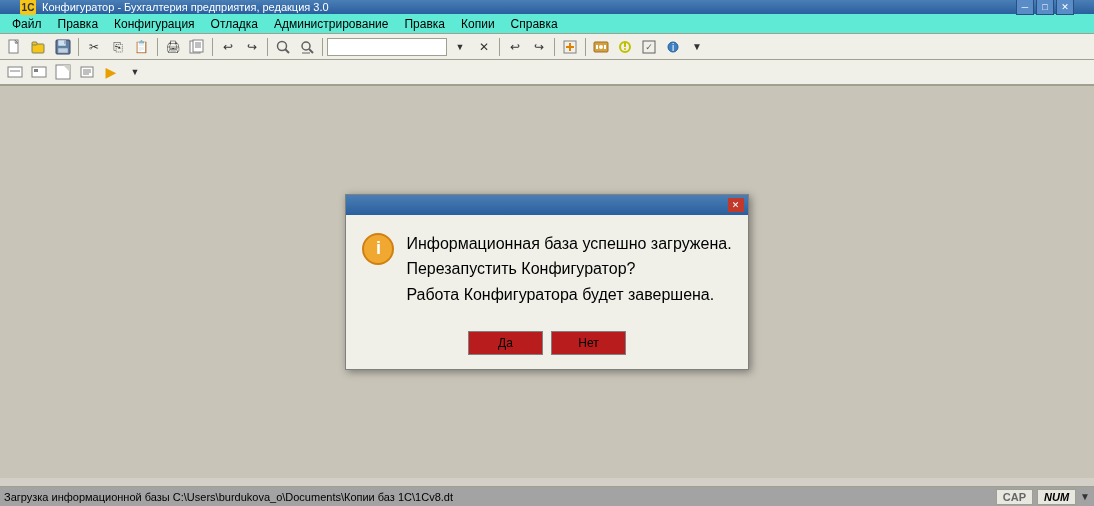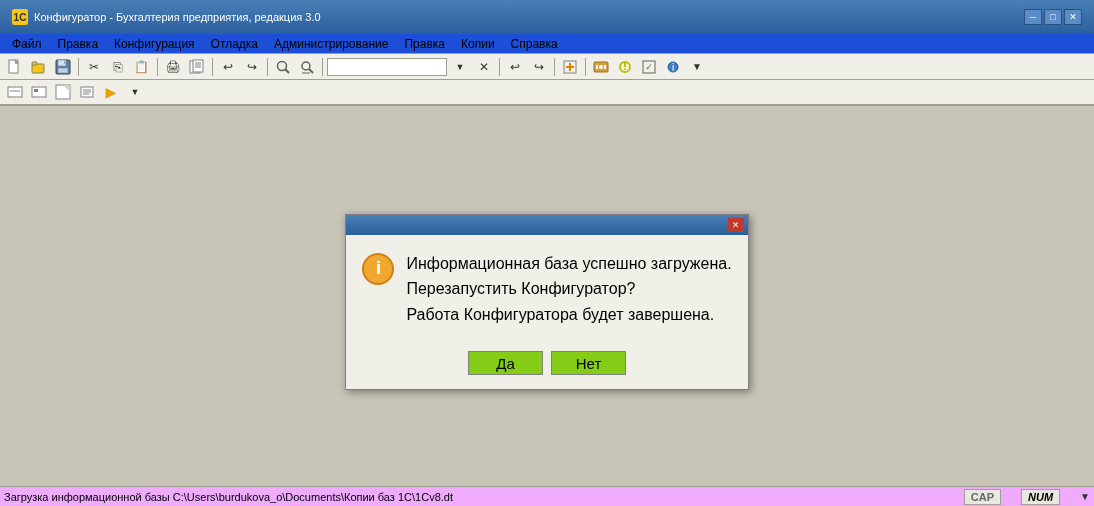--- a/index.html
+++ b/index.html
@@ -9,25 +9,25 @@
       font-family: 'Segoe UI', Tahoma, Geneva, Verdana, sans-serif;
       font-size: 12px;
       overflow: hidden;
       background: #d4d0c8;
     }
 
     
     .title-bar {
       background: linear-gradient(to bottom, #4a7eb5, #2a5f9e);
       color: white;
-      height: 34px;
+      height: 14px;
       display: flex;
       align-items: center;
       justify-content: space-between;
-      padding: 0 12px;
+      padding: 0 20px;
       user-select: none;
     }
     .title-bar-left {
       display: flex;
       align-items: center;
       gap: 6px;
     }
     .title-icon {
       width: 16px;
       height: 16px;
@@ -56,21 +56,21 @@
       color: white;
       font-size: 9px;
       cursor: pointer;
       display: flex;
       align-items: center;
       justify-content: center;
     }
 
     
     .menu-bar {
-      background: #1d4ed8;
+      background: #5eead4;
       border-bottom: 1px solid #a0a090;
       height: 20px;
       display: flex;
       align-items: center;
       padding: 0 4px;
     }
     .menu-item {
       padding: 2px 8px;
       font-size: 12px;
       cursor: pointer;
@@ -123,37 +123,37 @@
       position: relative;
     }
 
     
     .status-bar {
       position: absolute;
       bottom: 0;
       left: 0;
       right: 0;
       height: 20px;
-      background: #f0abfc;
+      background: #a3a3a3;
       border-top: 1px solid #a0a090;
       display: flex;
       align-items: center;
       padding: 0 4px;
       font-size: 11px;
     }
     .status-text {
       flex: 1;
       color: #000;
       white-space: nowrap;
       overflow: hidden;
       text-overflow: ellipsis;
     }
     .status-indicators {
       display: flex;
-      gap: 20px;
+      gap: 4px;
       align-items: center;
     }
     .status-indicator {
       padding: 1px 6px;
       border: 1px solid #a0a090;
       background: #e8e8e0;
       font-size: 11px;
       font-weight: bold;
       color: #666;
       min-width: 32px;
@@ -239,23 +239,23 @@
     .dialog-buttons {
       display: flex;
       justify-content: center;
       gap: 8px;
       padding: 8px 16px 14px;
     }
     .dialog-btn {
       min-width: 75px;
       height: 24px;
       border: 1px solid #808080;
-      background: #84cc16;
-      cursor: pointer;
-      font-size: 15px;
+      background: #b91c1c;
+      cursor: pointer;
+      font-size: 12px;
       font-family: inherit;
       display: flex;
       align-items: center;
       justify-content: center;
       padding: 0 12px;
     }
   </style>
 </head>
 <body>
 

